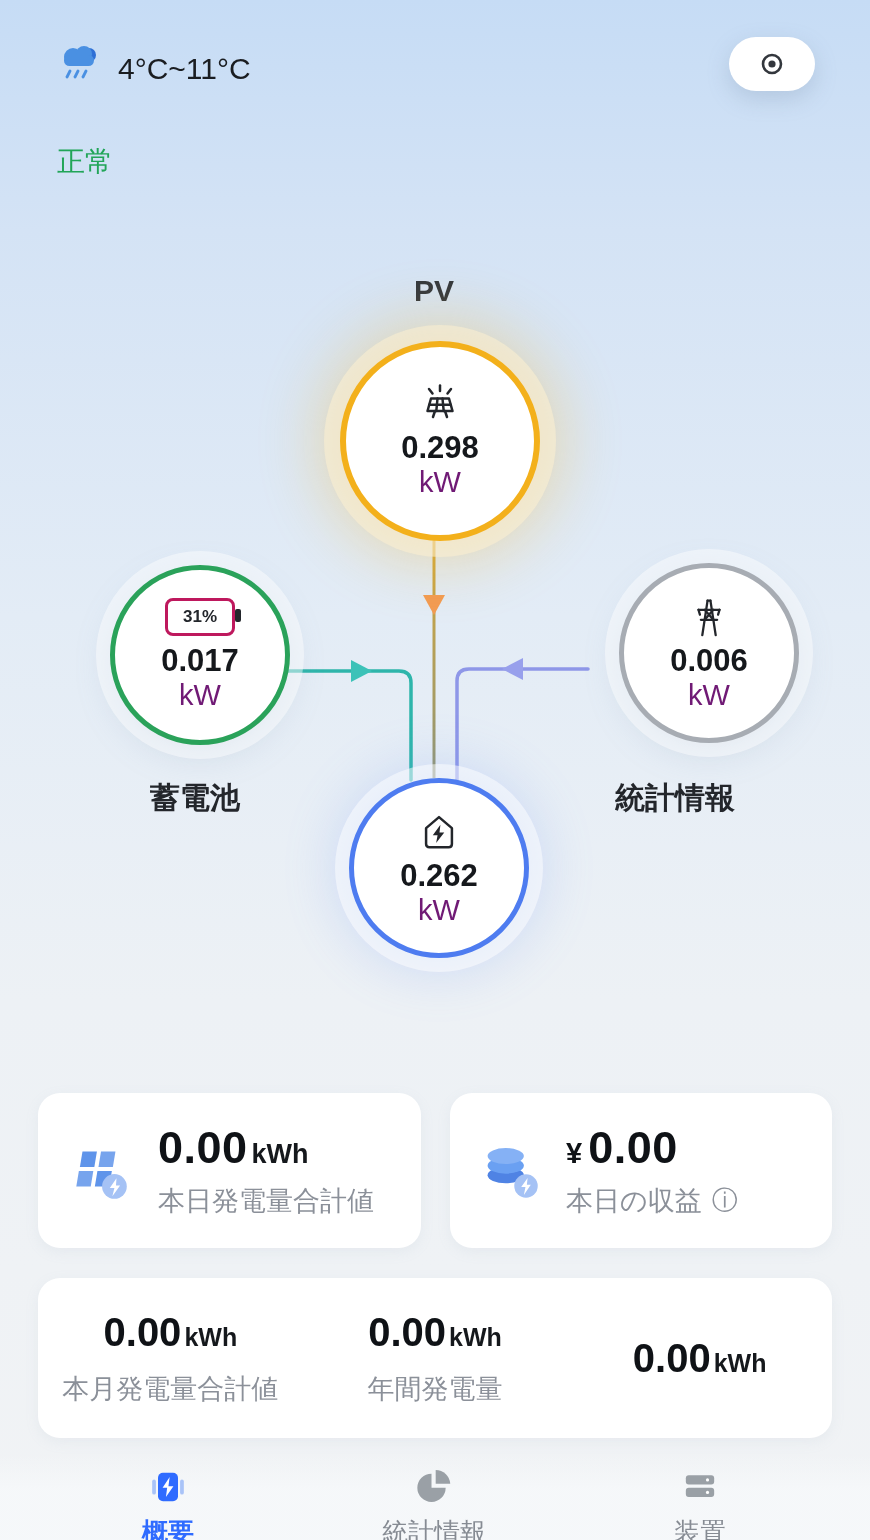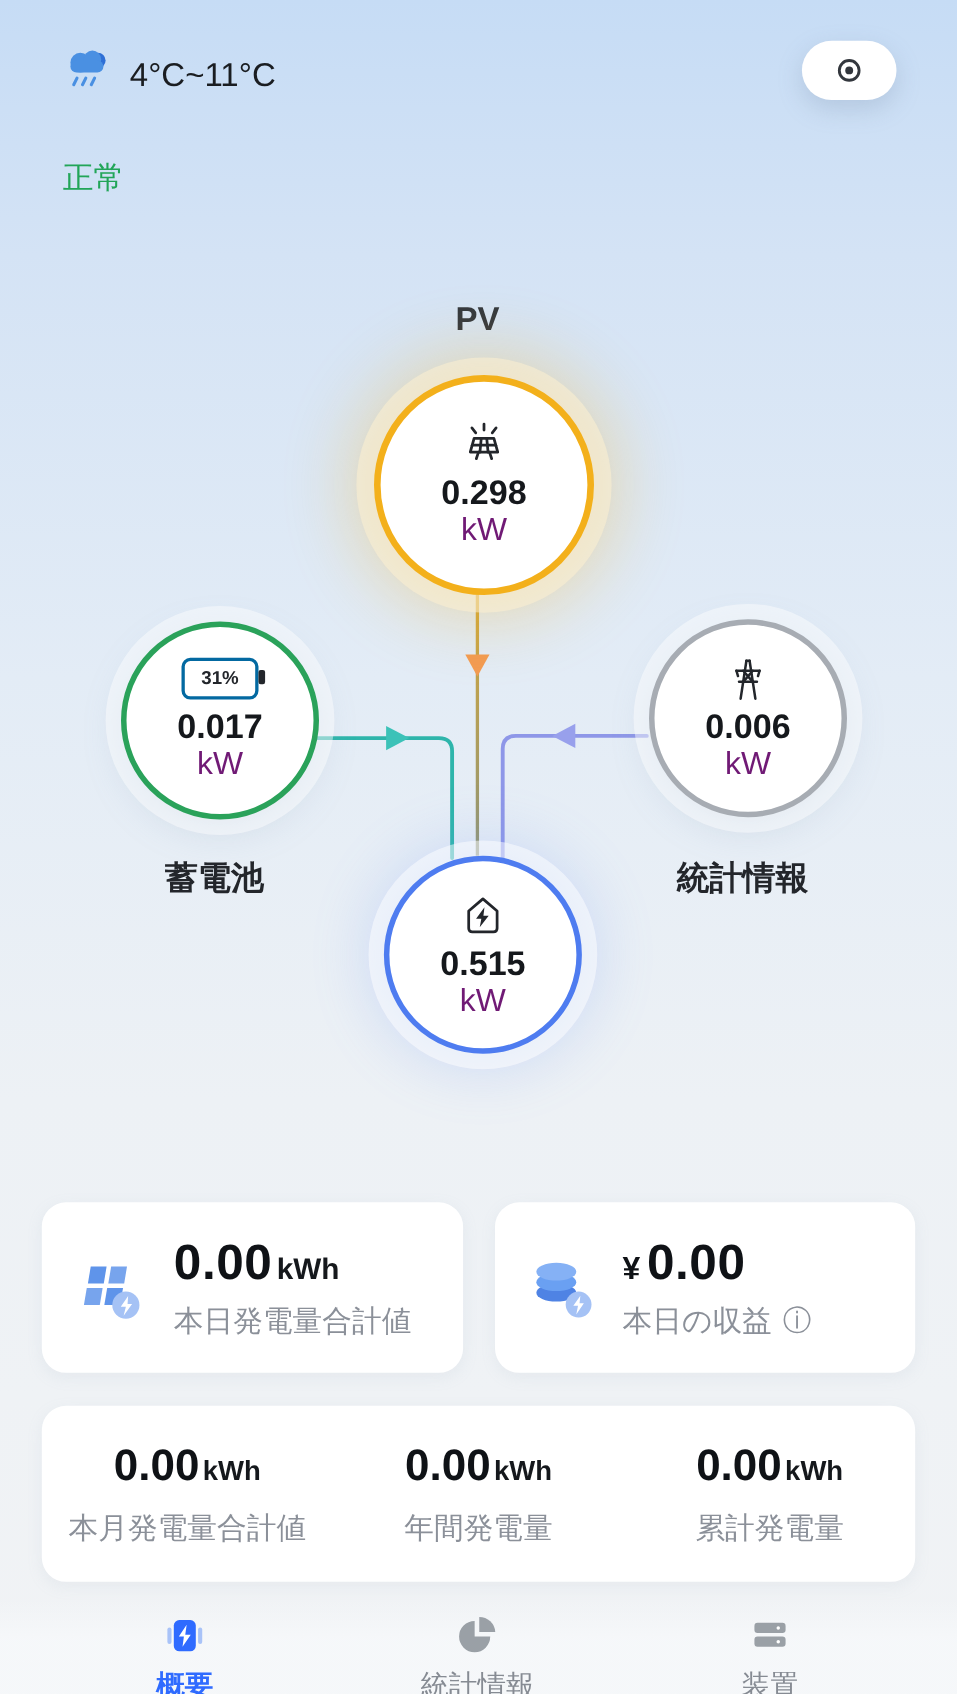--- a/index.html
+++ b/index.html
@@ -30,34 +30,34 @@
   .node .unit  { font-size:29px; font-weight:500; color:#701a75; line-height:1.15; }
   .node-pv {
     left:340px; top:341px; width:188px; height:188px; border:6px solid #f3b01b;
     box-shadow:0 0 0 16px rgba(253,241,209,0.55), 0 0 60px 22px rgba(242,176,30,0.30);
   }
   .node-battery {
     left:110px; top:565px; width:170px; height:170px; border:5px solid #2aa25a;
     box-shadow:0 0 0 14px rgba(255,255,255,0.45), 0 10px 34px rgba(140,165,190,0.25);
   }
   .node-grid {
-    left:590px; top:563px; width:170px; height:170px; border:5px solid #a7acb3;
+    left:619px; top:563px; width:170px; height:170px; border:5px solid #a7acb3;
     box-shadow:0 0 0 14px rgba(255,255,255,0.45), 0 10px 34px rgba(140,165,190,0.25);
   }
   .node-load {
     left:349px; top:778px; width:170px; height:170px; border:5px solid #4e7cf0;
     box-shadow:0 0 0 14px rgba(255,255,255,0.5), 0 0 50px 16px rgba(110,150,245,0.22);
   }
   .node-label { position:absolute; font-size:30px; font-weight:600; color:#23262b; text-align:center; z-index:3; }
   .lbl-pv      { left:334px; top:274px; width:200px; font-weight:600; color:#33383f; }
   .lbl-battery { left:95px;  top:778px; width:200px; }
   .lbl-grid    { left:575px; top:778px; width:200px; }
   .lbl-load    { left:334px; top:992px; width:200px; }
   .battery-chip {
-    position:relative; width:64px; height:32px; border:3px solid #0369a1; border-radius:8px;
+    position:relative; width:64px; height:32px; border:3px solid #be185d; border-radius:8px;
     display:flex; align-items:center; justify-content:center; margin-bottom:6px;
     font-size:17px; font-weight:700; color:#23262b; background:#fff;
   }
   .battery-chip::after {
     content:""; position:absolute; right:-9px; top:8px; width:6px; height:13px;
     background:#23262b; border-radius:2px;
   }
   .node-icon { margin-bottom:4px; }
 
   
@@ -174,21 +174,21 @@
     <div class="value">0.006</div>
     <div class="unit">kW</div>
   </div>
   <div class="node-label lbl-grid">統計情報</div>
 
   <div class="node node-load">
     <svg class="node-icon" width="46" height="44" viewBox="0 0 48 46">
       <path d="M10.5 20 L24 8.5 L37.5 20 V36.5 Q37.5 40 34 40 H14 Q10.5 40 10.5 36.5 Z" fill="none" stroke="#23262b" stroke-width="2.6" stroke-linejoin="round"></path>
       <path d="M25.5 16.5 L17.5 27.5 H22.5 L21 35.5 L29.5 24.5 H24.5 Z" fill="#23262b"></path>
     </svg>
-    <div class="value">0.515</div>
+    <div class="value">0.262</div>
     <div class="unit">kW</div>
   </div>
 
   <div class="card card-today">
     <div class="card-inner">
       <svg width="68" height="68" viewBox="0 0 66 66">
         <g fill="#5f94ea">
           <path d="M16 14 H30 L27.5 29 H13.5 Z"></path>
           <path d="M34 14 H48 L45.5 29 H31.5 Z" opacity="0.85"></path>
           <path d="M12.5 33 H26.5 L24 48 H10 Z" opacity="0.85"></path>
@@ -244,21 +244,20 @@
         <span class="mid-val">0.00</span>
         <span class="mid-unit">kWh</span>
       </div>
       <div class="col-label">年間発電量</div>
     </div>
     <div class="col">
       <div class="mid-line">
         <span class="mid-val">0.00</span>
         <span class="mid-unit">kWh</span>
       </div>
-      <div class="col-label">累計発電量</div>
     </div>
   </div>
 
   <div class="navbar">
     <div class="nav-item nav-1 active">
       <svg width="40" height="40" viewBox="0 0 48 48">
         <rect x="5" y="15" width="4.5" height="18" rx="2.25" fill="#a9c3f8"></rect>
         <rect x="38.5" y="15" width="4.5" height="18" rx="2.25" fill="#a9c3f8"></rect>
         <rect x="12" y="7" width="24" height="34" rx="6" fill="#2f6bff"></rect>
         <path d="M26 12 L17.5 25 H23 L21.5 36 L30.5 23 H24.5 Z" fill="#ffffff"></path>

